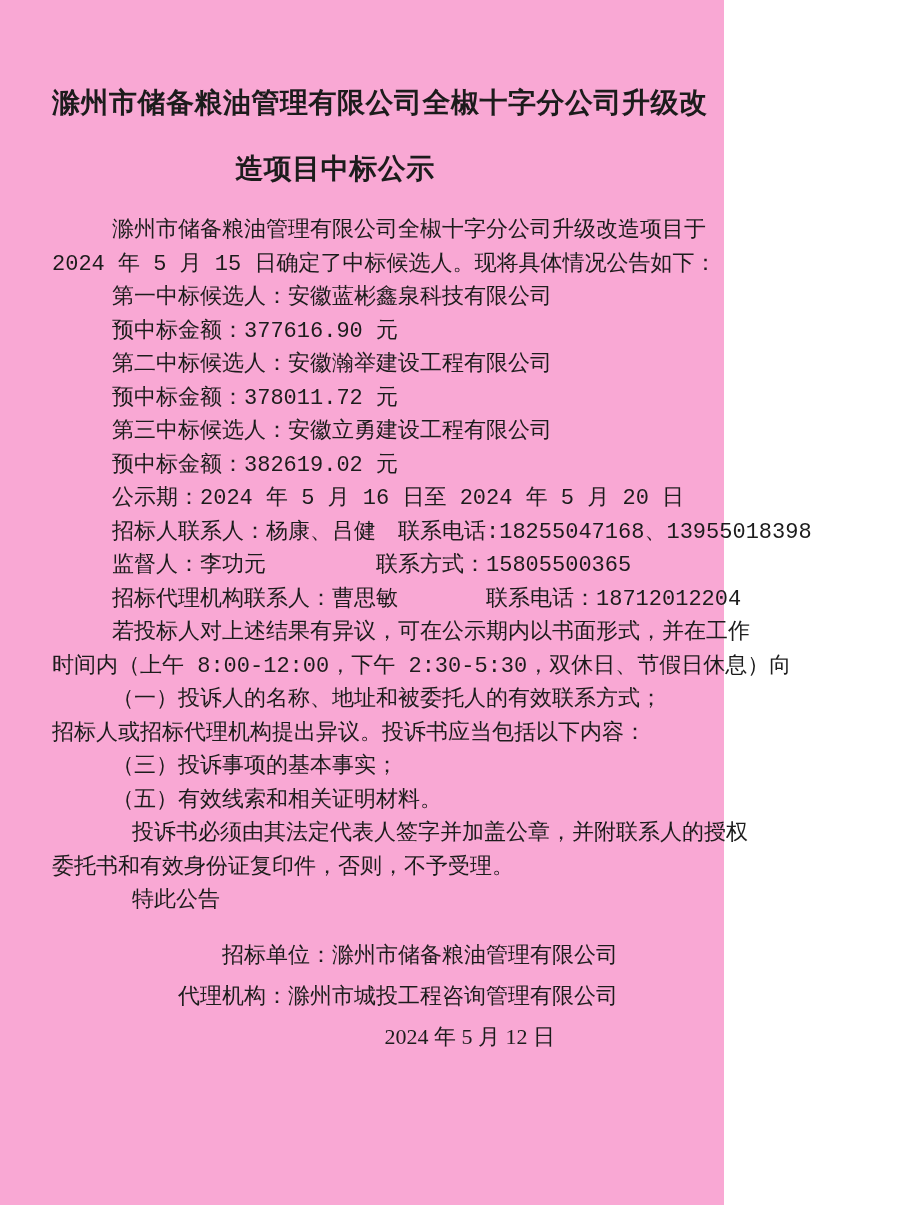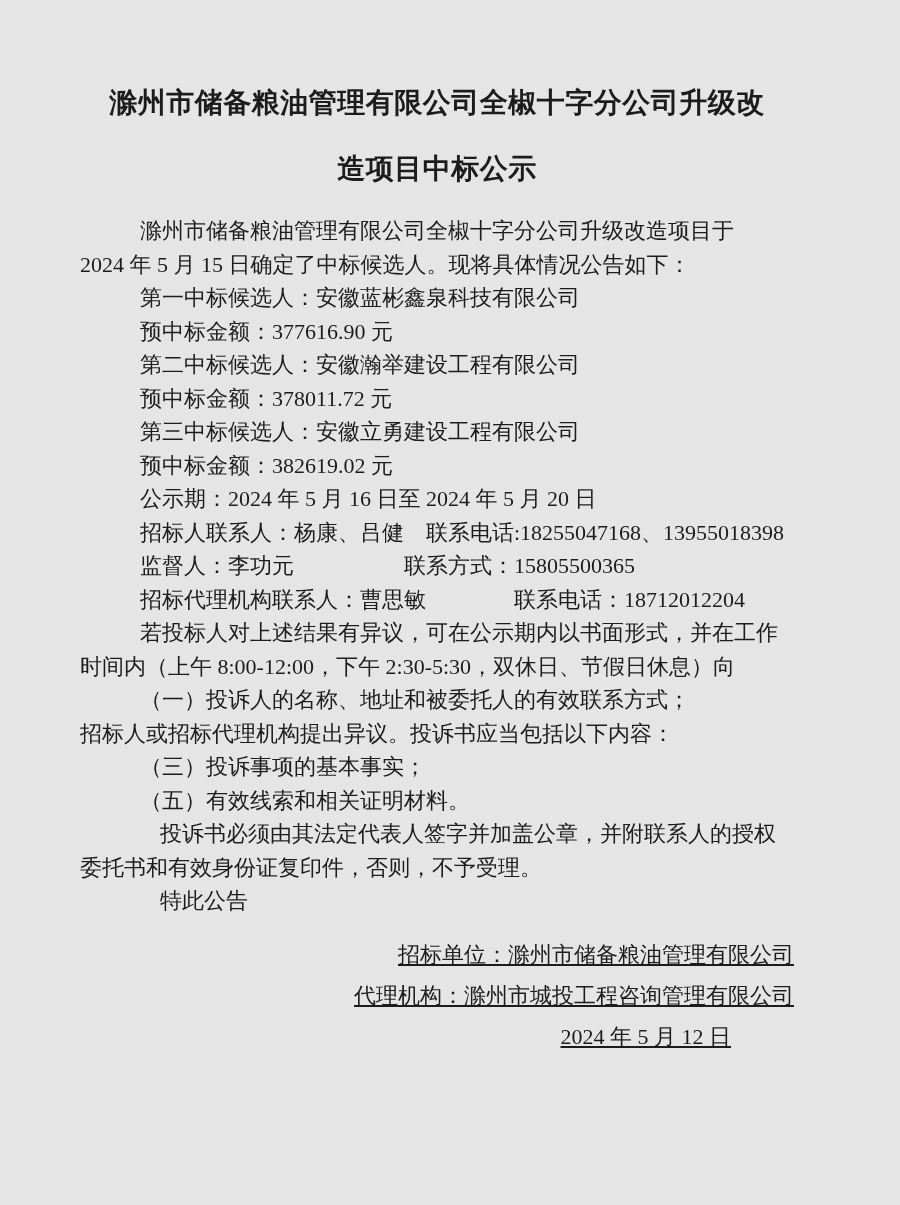--- a/index.html
+++ b/index.html
@@ -5,48 +5,49 @@
   html, body { margin: 0; padding: 0; }
   body {
     width: 900px;
     min-height: 1205px;
     background: #ffffff;
     color: #1c1c1c;
     font-family: "Liberation Serif", "DejaVu Serif", serif;
   }
   .page {
     box-sizing: border-box;
-    width: 900px;
+    width: 724px;
     min-height: 1205px;
-    padding: 70px 106px 40px 80px;
-    background: #e5e5e5;
+    padding: 70px 106px 40px 52px;
+    background: #f9a8d4;
   }
   .title {
     font-size: 28px;
     font-weight: bold;
     text-align: center;
     line-height: 66px;
     margin: 0 0 12px 0;
     letter-spacing: 0.5px;
   }
   .title .tl { display: block; white-space: nowrap; }
   .doc-body {
     font-size: 22px;
     line-height: 33.5px;
+    font-family: Liberation Mono, monospace;
   }
   .bl { white-space: nowrap; }
   .ind  { padding-left: 60px; }
   .ind3 { padding-left: 80px; }
   .closing {
     margin-top: 16px;
     font-size: 22px;
     line-height: 41px;
     text-align: right;
   }
-  .cl { white-space: nowrap; text-decoration: underline; }
+  .cl { white-space: nowrap; }
   .date { padding-right: 63px; }
 </style>
 </head>
 <body>
 
 <div class="page">
 
   <h1 class="title">
     <span class="tl">滁州市储备粮油管理有限公司全椒十字分公司升级改</span>
     <span class="tl">造项目中标公示</span>

